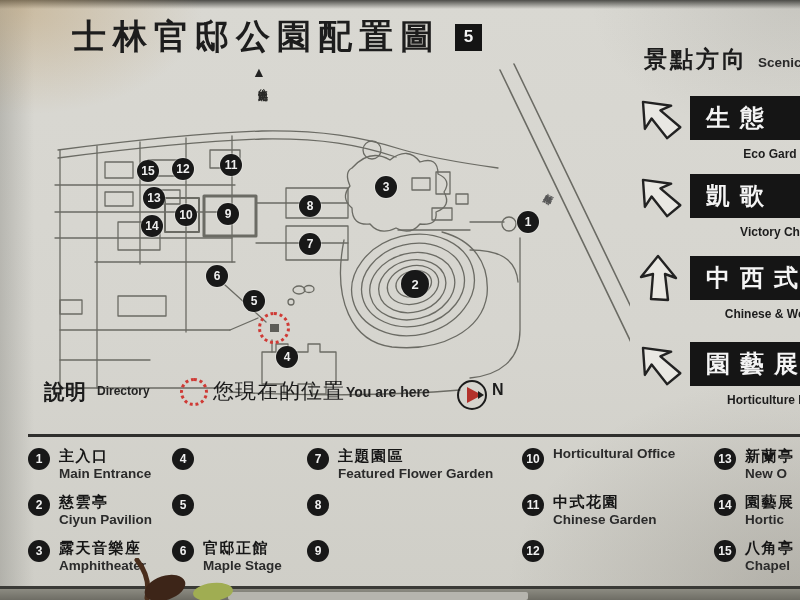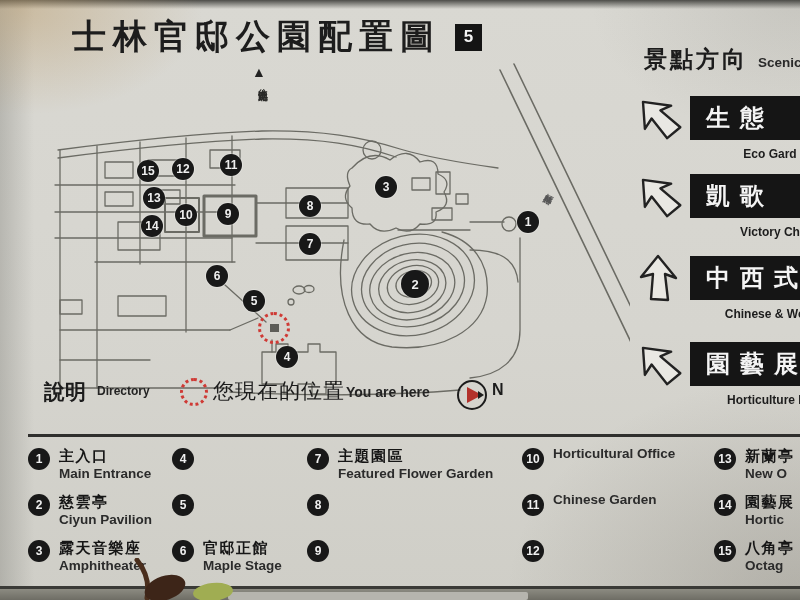--- a/index.html
+++ b/index.html
@@ -294,20 +294,21 @@
       </div>
       <div class="d-item" style="left: 522px; top: 446px;">
         <div class="d-circle">10</div>
         <div>
           <div class="d-en">Horticultural Office</div>
         </div>
       </div>
       <div class="d-item" style="left: 522px; top: 492px;">
         <div class="d-circle">11</div>
         <div>
+          <div class="d-cjk">中式花園</div>
           <div class="d-en">Chinese Garden</div>
         </div>
       </div>
       <div class="d-item" style="left: 522px; top: 538px;">
         <div class="d-circle">12</div>
       </div>
       <div class="d-item" style="left: 714px; top: 446px;">
         <div class="d-circle">13</div>
         <div>
           <div class="d-cjk">新蘭亭</div>
@@ -318,21 +319,21 @@
         <div class="d-circle">14</div>
         <div>
           <div class="d-cjk">園藝展</div>
           <div class="d-en">Hortic</div>
         </div>
       </div>
       <div class="d-item" style="left: 714px; top: 538px;">
         <div class="d-circle">15</div>
         <div>
           <div class="d-cjk">八角亭</div>
-          <div class="d-en">Octag</div>
+          <div class="d-en">Chapel</div>
         </div>
       </div>
     </div>
 
   <div id="sign-bottom-line"></div>
   <div id="ground"></div>
   <div id="light-bar"></div>
   <svg id="leaves" width="150" height="42" viewBox="0 0 150 42">
     <path d="M32,2 C40,12 45,24 42,40" stroke="#4a2e1c" stroke-width="5" fill="none" stroke-linecap="round"></path>
     <ellipse cx="60" cy="30" rx="21" ry="12" fill="#3d2518" transform="rotate(-18 60 30)"></ellipse>

